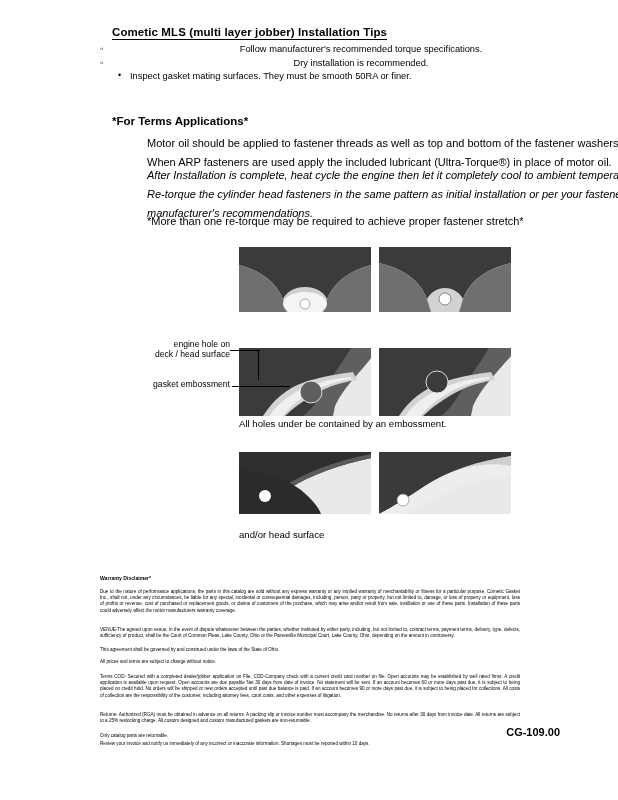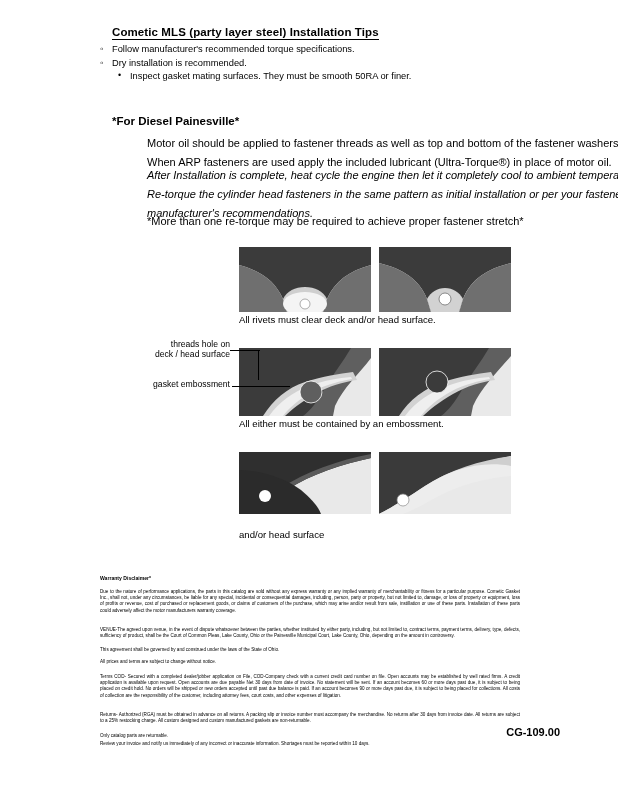--- a/index.html
+++ b/index.html
@@ -14,21 +14,21 @@
   }
   .page { position:absolute; left:0; top:0; width:618px; height:800px; }
 
   
   .h-title {
     position:absolute; left:112px; top:26px;
     font-size:11.5px; font-weight:bold; letter-spacing:0.1px;
     border-bottom:1px solid #000; padding-bottom:1px;
   }
   .bullets { position:absolute; left:100px; top:44px; width:510px; }
-  .b1 { font-size:9.3px; margin:0 0 3.5px 0; padding-left:12px; position:relative; }
+  .b1 { font-size:9.3px; margin:0 0 3.5px 0; padding-left:12px; position:relative;text-align:center; }
   .b1:before {
     content:"\25E6"; position:absolute; left:0; top:-1px; font-size:10px;
   }
   .b2 { font-size:9.3px; margin:0 0 3.5px 0; padding-left:30px; position:relative; }
   .b2:before {
     content:"\2022"; position:absolute; left:18px; top:-1px; font-size:9px;
   }
 
   .h-diesel {
     position:absolute; left:112px; top:115px;
@@ -54,29 +54,29 @@
   .footer-t { position:absolute; left:100px; top:575px; width:420px; font-size:5.1px; font-weight:bold; }
   .fine { position:absolute; left:100px; width:420px; font-size:4.6px; line-height:6.2px; text-align:justify; }
 
   .docnum { position:absolute; right:58px; top:726px; font-size:11px; font-weight:bold; }
 </style>
 </head>
 <body>
 
 <div class="page">
 
-  <div class="h-title">Cometic MLS (party layer steel) Installation Tips</div>
+  <div class="h-title">Cometic MLS (multi layer jobber) Installation Tips</div>
 
   <div class="bullets">
     <div class="b1">Follow manufacturer's recommended torque specifications.</div>
     <div class="b1">Dry installation is recommended.</div>
     <div class="b2">Inspect gasket mating surfaces.  They must be smooth 50RA or finer.</div>
   </div>
 
-  <div class="h-diesel">*For Diesel Painesville*</div>
+  <div class="h-diesel">*For Terms Applications*</div>
   <div class="para p1">Motor oil should be applied to fastener threads as well as top and bottom of the fastener washers. When ARP fasteners are used apply the included lubricant (Ultra-Torque®) in place of motor oil.</div>
   <div class="para p2">After Installation is complete, heat cycle the engine then let it completely cool to ambient temperature. Re-torque the cylinder head fasteners in the same pattern as initial installation or per your fastener manufacturer's recommendations.</div>
   <div class="para p3">*More than one re-torque may be required to achieve proper fastener stretch*</div>
 
   <div class="fig-label" style="left:284px; top:230px;">RIGHT</div>
   <div class="fig-label" style="left:404px; top:230px;">WRONG</div>
 
   <div class="panel" style="left:239px; top:247px; width:132px; height:65px;">
     <svg width="132" height="65" viewBox="0 0 132 65">
       <rect x="0" y="0" width="132" height="65" fill="#e9e9e9"></rect>
@@ -97,21 +97,20 @@
     <svg width="132" height="65" viewBox="0 0 132 65">
       <rect x="0" y="0" width="132" height="65" fill="#e9e9e9"></rect>
       <path d="M0,0 H132 V16 C108,22 92,32 84,52 L80,65 H52 L48,52 C40,32 24,22 0,16 Z" fill="#3b3b3b"></path>
       <path d="M0,16 C24,22 40,32 48,52 L52,65 H0 Z" fill="#6f6f6f"></path>
       <path d="M132,16 C108,22 92,32 84,52 L80,65 H132 Z" fill="#6f6f6f"></path>
       <path d="M52,65 L48,52 C52,45 58,41 66,41 C74,41 80,45 84,52 L80,65 Z" fill="#d2d2d2"></path>
       <circle cx="66" cy="52" r="6" fill="#ffffff" stroke="#6f6f6f" stroke-width="0.8"></circle>
     </svg>
   </div>
 
-  <div class="caption" style="left:239px; top:314px; width:300px;">All rivets must clear deck and/or head surface.</div>
 
   <div class="fig-label" style="left:284px; top:331px;">RIGHT</div>
   <div class="fig-label" style="left:404px; top:331px;">WRONG</div>
 
   <div class="panel" style="left:239px; top:348px; width:132px; height:68px;">
     <svg width="132" height="68" viewBox="0 0 132 68">
       <rect x="0" y="0" width="132" height="68" fill="#e9e9e9"></rect>
       <path d="M0,0 H132 V10 C120,26 104,40 96,58 L94,68 H0 Z" fill="#5f5f5f"></path>
       <path d="M0,0 H112 C104,14 94,26 86,40 C78,54 72,62 64,68 H0 Z" fill="#3b3b3b"></path>
 
@@ -128,30 +127,30 @@
       <path d="M0,0 H132 V8 C118,24 102,40 94,58 L92,68 H0 Z" fill="#5f5f5f"></path>
       <path d="M0,0 H110 C102,14 92,26 84,40 C76,54 70,62 62,68 H0 Z" fill="#3b3b3b"></path>
       <path d="M20,68 C30,52 46,40 64,34 C82,28 98,26 112,24 L116,32 C102,34 88,38 74,46 C60,54 50,62 44,68 Z" fill="#d2d2d2"></path>
       <path d="M26,68 C36,54 52,44 68,38 C84,32 98,30 110,29 L111,31 C100,33 86,36 73,43 C58,51 48,60 42,68 Z" fill="#efefef"></path>
       <circle cx="58" cy="34" r="11" fill="#3b3b3b"></circle>
       <circle cx="58" cy="34" r="11" fill="none" stroke="#ffffff" stroke-width="0.8"></circle>
     </svg>
   </div>
 
   <div class="annot" style="left:120px; top:339px; width:110px;">
-    <span>threads hole on</span><br>
+    <span>engine hole on</span><br>
     <span>deck / head surface</span>
   </div>
   <div class="leader" style="left:230px; top:350px; width:30px;"></div>
   <div class="leader" style="left:258px; top:350px; width:1px; height:30px;"></div>
 
   <div class="annot" style="left:118px; top:379px; width:112px;text-align:right;">gasket embossment</div>
   <div class="leader" style="left:232px; top:386px; width:58px;"></div>
 
-  <div class="caption" style="left:239px; top:418px; width:320px;">All either must be contained by an embossment.</div>
+  <div class="caption" style="left:239px; top:418px; width:320px;">All holes under be contained by an embossment.</div>
 
   <div class="fig-label" style="left:284px; top:435px;">RIGHT</div>
   <div class="fig-label" style="left:404px; top:435px;">WRONG</div>
 
   <div class="panel" style="left:239px; top:452px; width:132px; height:62px;">
     <svg width="132" height="62" viewBox="0 0 132 62">
       <rect x="0" y="0" width="132" height="62" fill="#e9e9e9"></rect>
       <path d="M0,0 H132 V6 C104,12 72,22 48,38 C30,50 18,58 10,62 H0 Z" fill="#2f2f2f"></path>
       <path d="M0,62 H10 C18,58 30,50 48,38 C72,22 104,12 132,6 V2 C100,8 66,20 42,36 C24,48 10,58 0,62 Z" fill="#5b5b5b"></path>
       <path d="M0,18 C22,18 46,26 62,38 C74,48 80,56 82,62 H0 Z" fill="#2b2b2b"></path>

